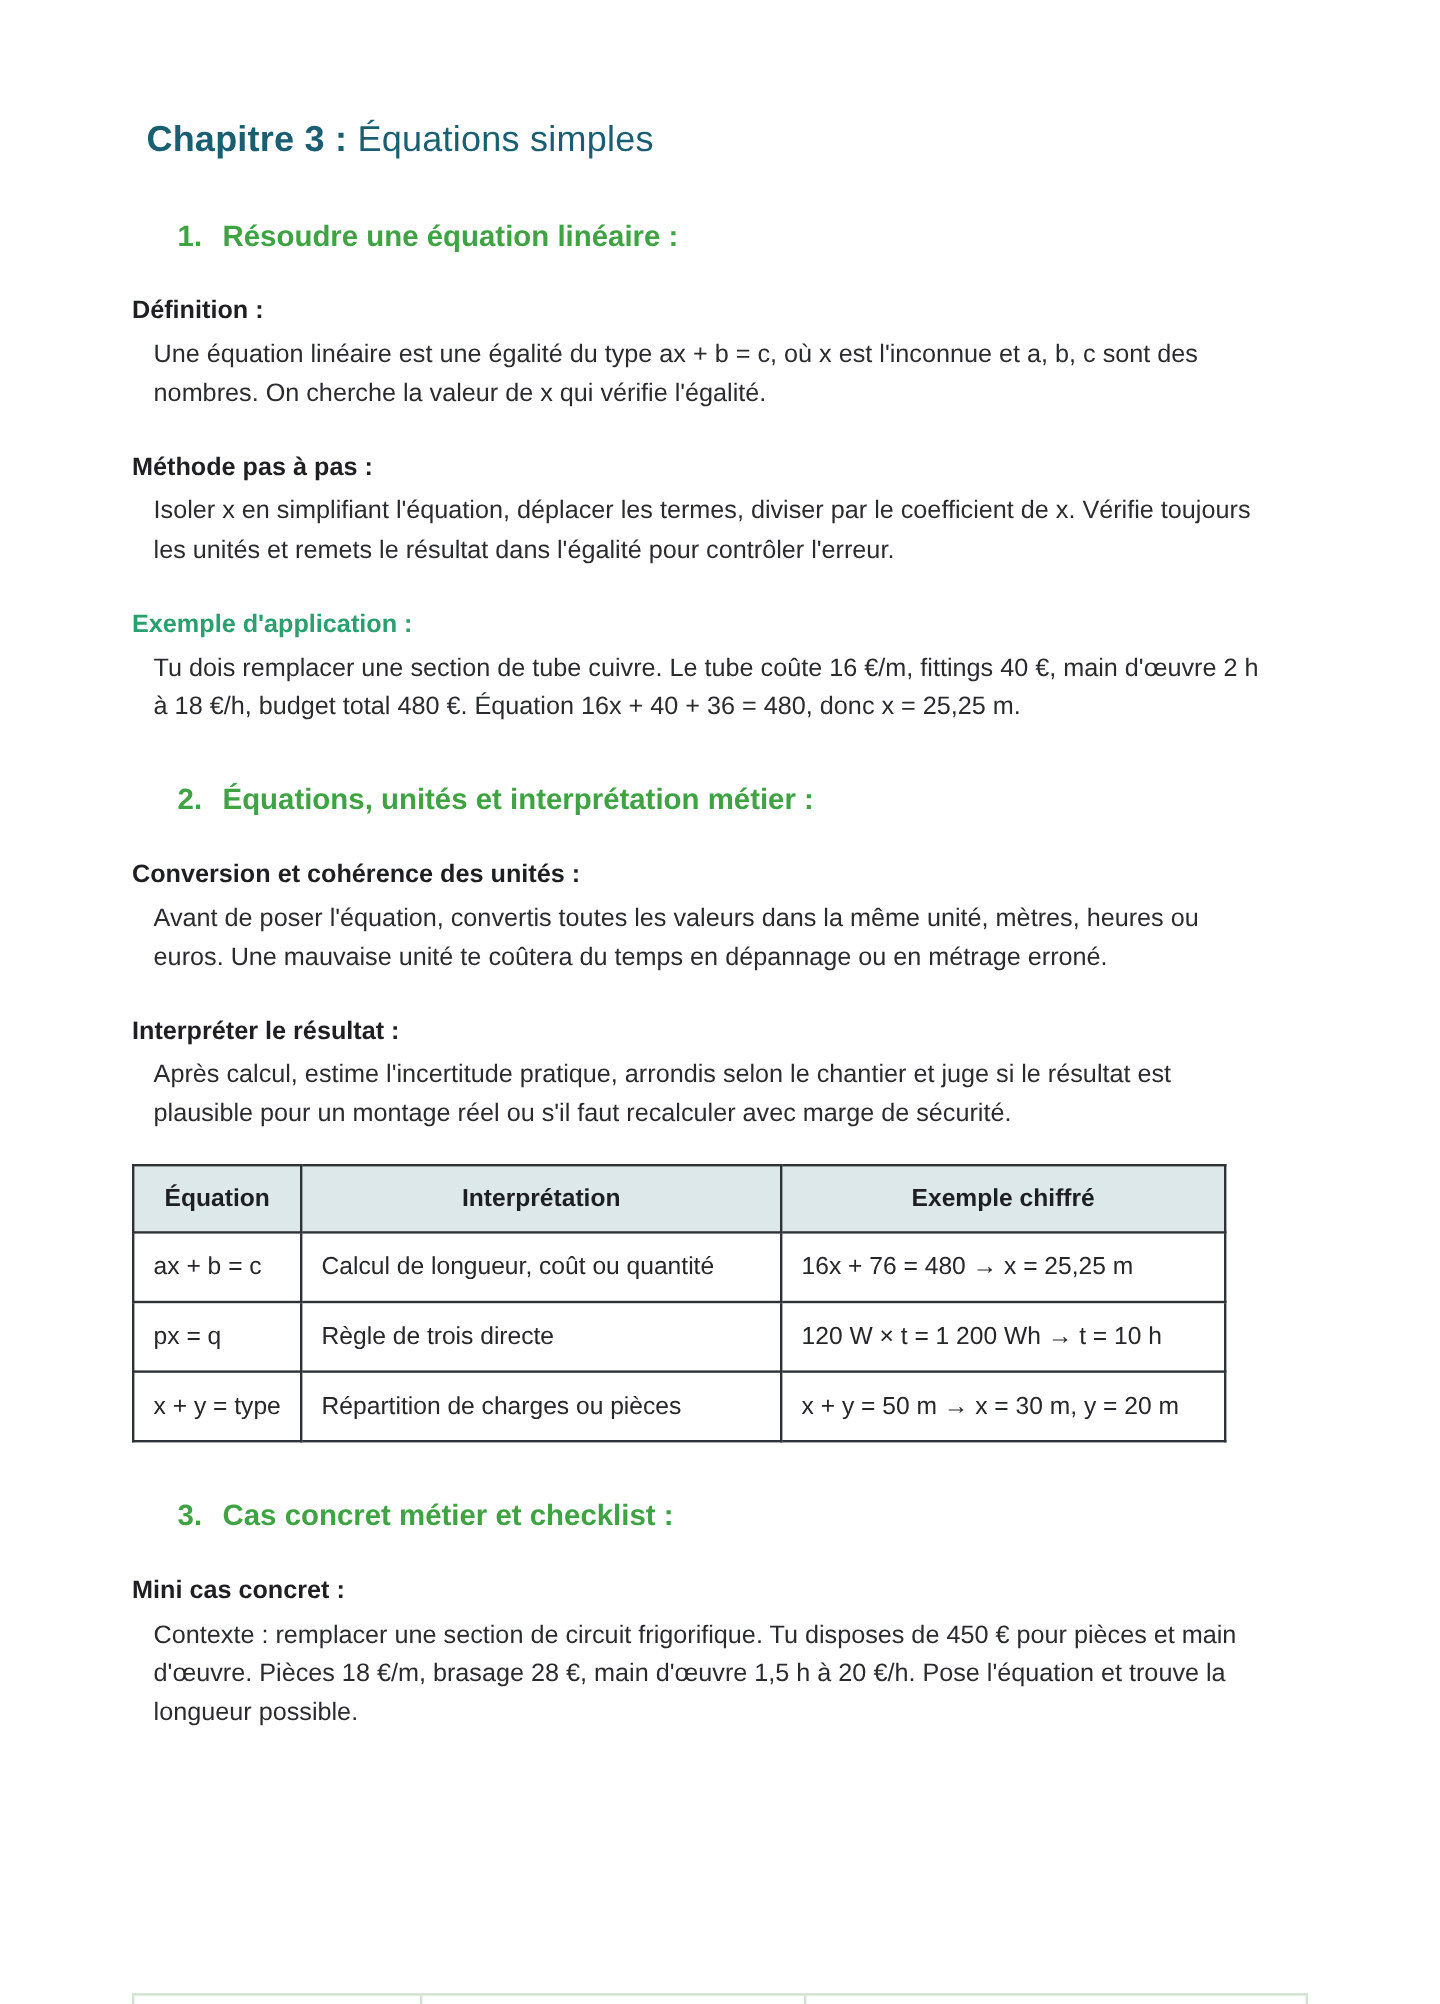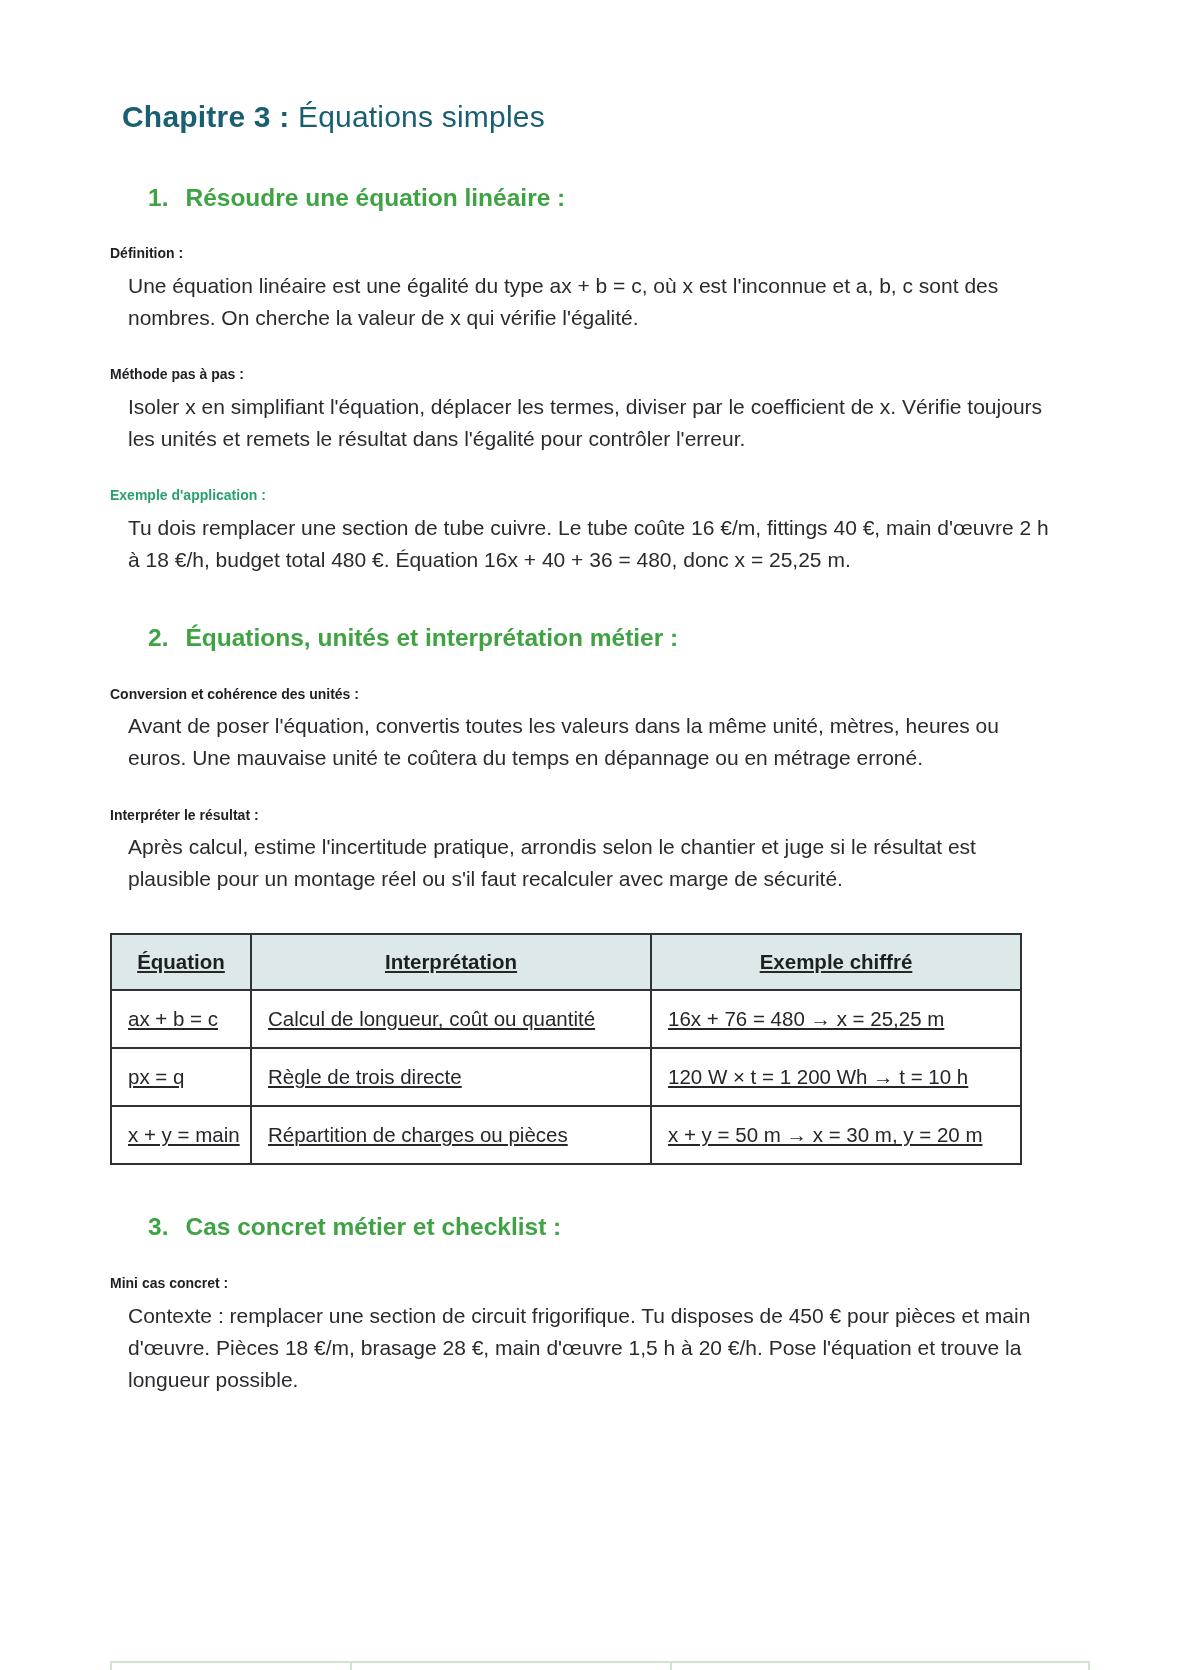--- a/index.html
+++ b/index.html
@@ -40,40 +40,39 @@
     line-height: 1.3;
     font-weight: 700;
     color: #3fa344;
     display: flex;
   }
   .section-heading .num {
     margin-right: 17px;
   }
   .block { margin-top: 31px; }
   .block-label {
-    font-size: 14px;
+    font-size: 21px;
     font-weight: 700;
     color: #1e1f23;
     line-height: 1.4;
   }
   .block-label.label-emerald { color: #2aa06e; }
   .block-label.label-orange  { color: #cd8a4f; }
   .block-text {
     margin: 6px 0 0 18px;
     max-width: 925px;
     font-size: 21px;
     line-height: 1.53;
     color: #2a2b2f;
   }
   .eq-table {
-    margin-top: 38px;
+    margin-top: 26px;
     border-collapse: collapse;
     table-layout: fixed;
     width: 910px;
-    text-decoration: underline;
   }
   .eq-table th, .eq-table td {
     border: 2px solid #2e3236;
     font-size: 20.5px;
     padding: 13px 16px;
     vertical-align: middle;
     overflow: hidden;
     white-space: nowrap;
   }
   .eq-table th {
@@ -180,21 +179,21 @@
         <td>ax + b = c</td>
         <td>Calcul de longueur, coût ou quantité</td>
         <td>16x + 76 = 480 → x = 25,25 m</td>
       </tr>
       <tr>
         <td>px = q</td>
         <td>Règle de trois directe</td>
         <td>120 W × t = 1 200 Wh → t = 10 h</td>
       </tr>
       <tr>
-        <td>x + y = main</td>
+        <td>x + y = type</td>
         <td>Répartition de charges ou pièces</td>
         <td>x + y = 50 m → x = 30 m, y = 20 m</td>
       </tr>
     </tbody>
   </table>
 
   <h2 class="section-heading">
     <span class="num">3.</span>
     <span>Cas concret métier et checklist :</span>
   </h2>

